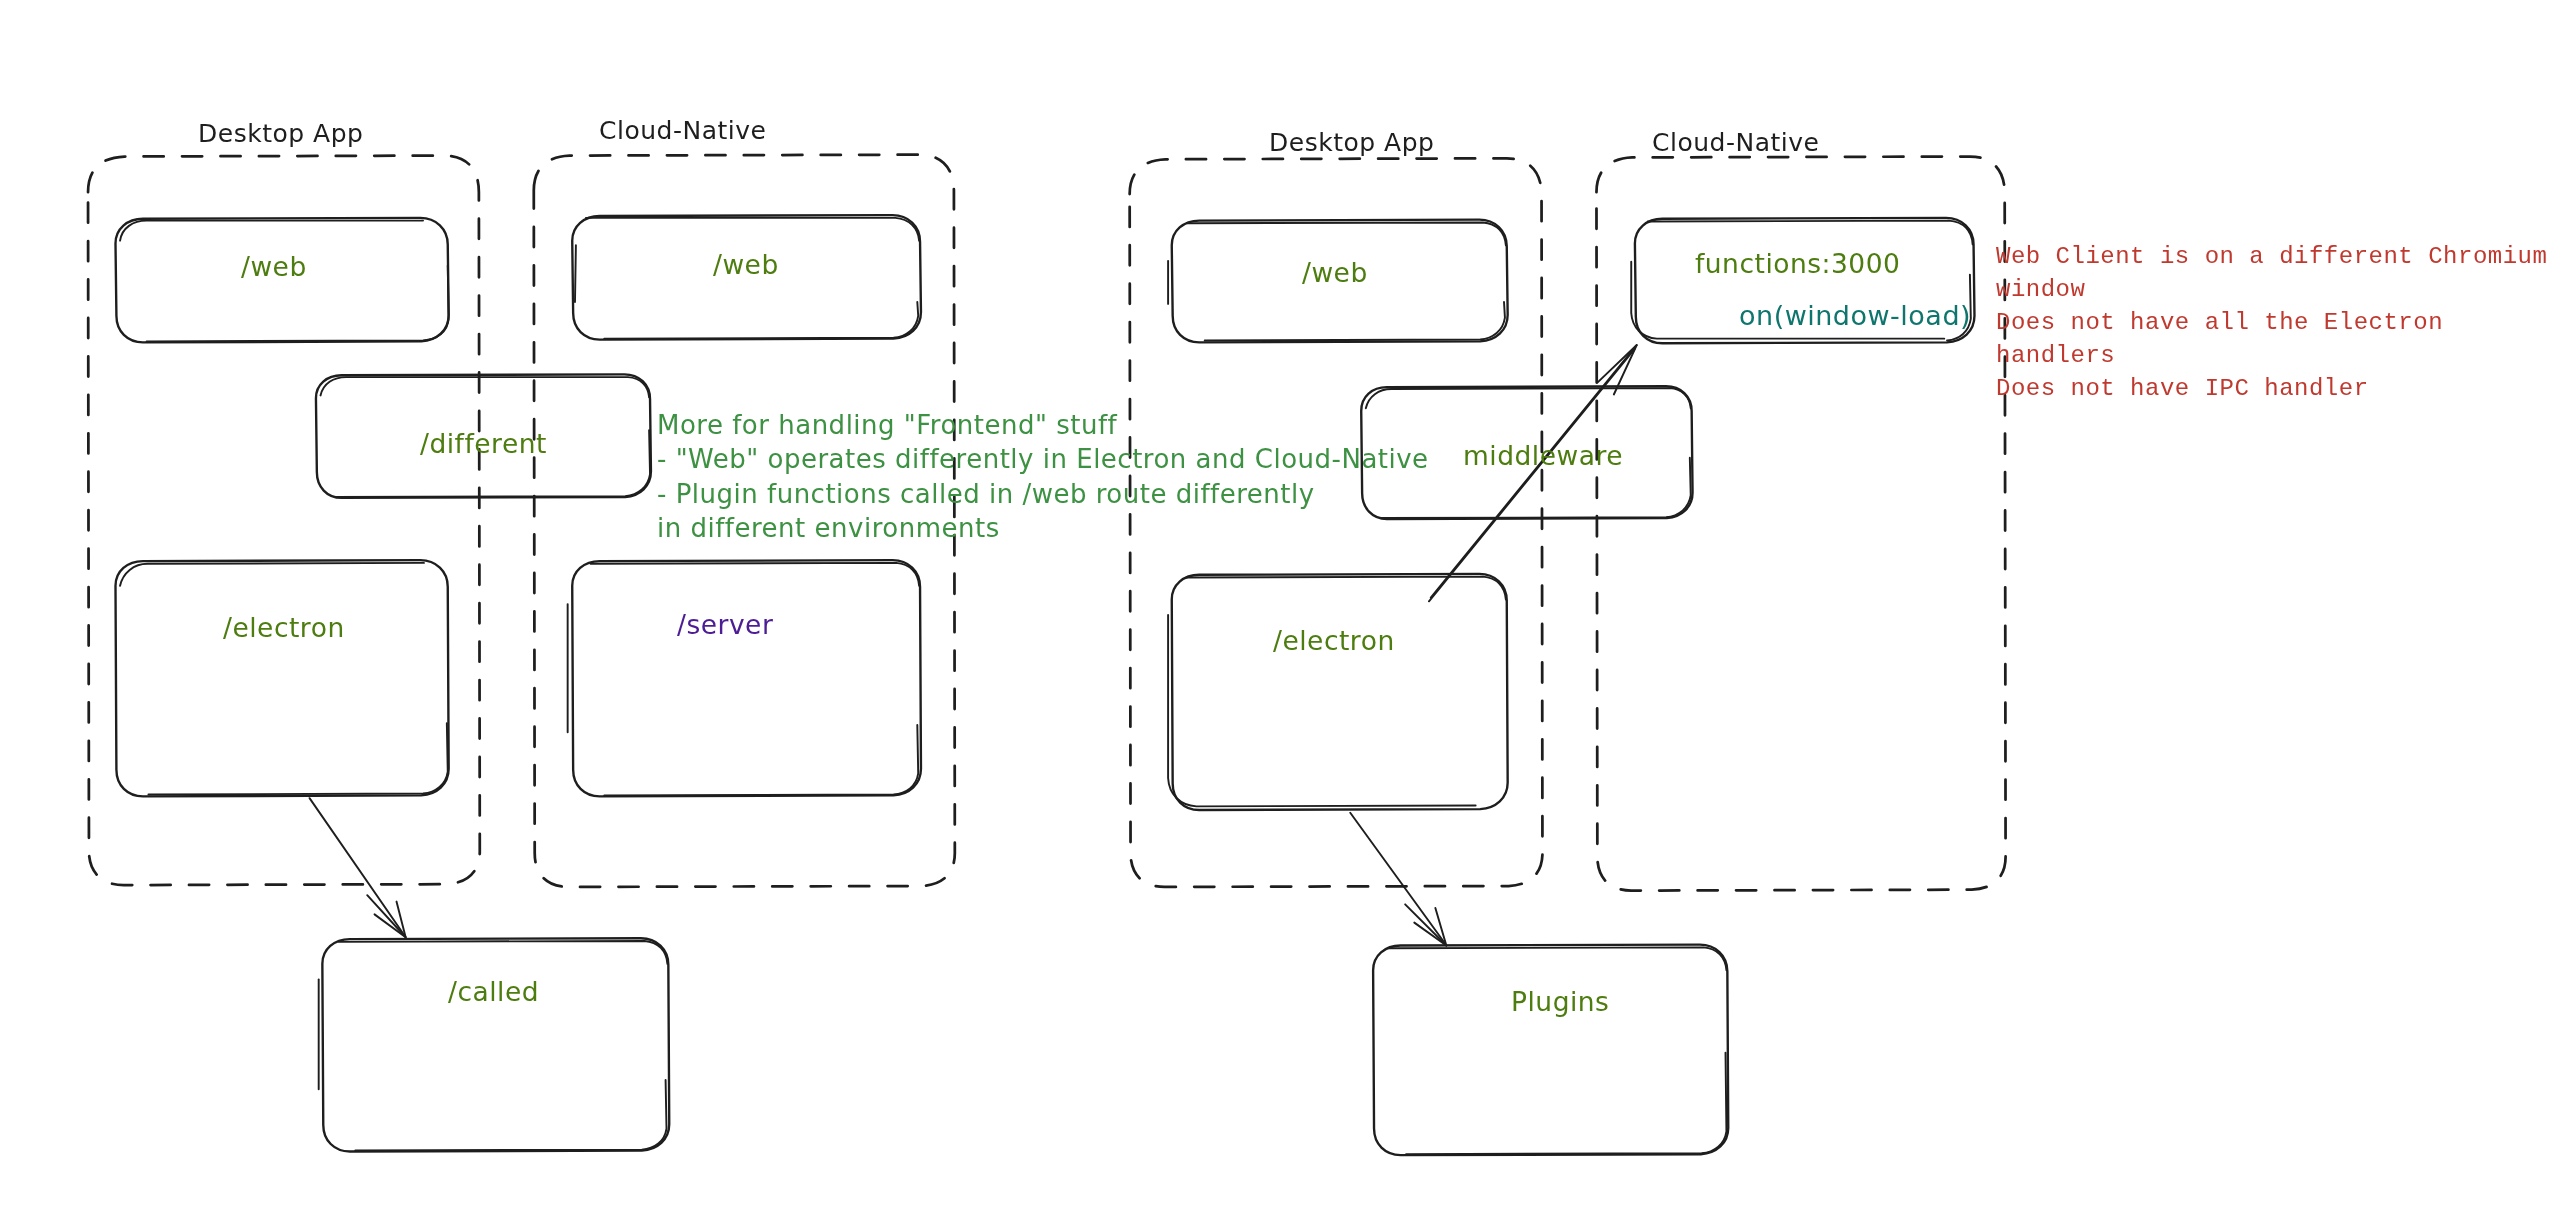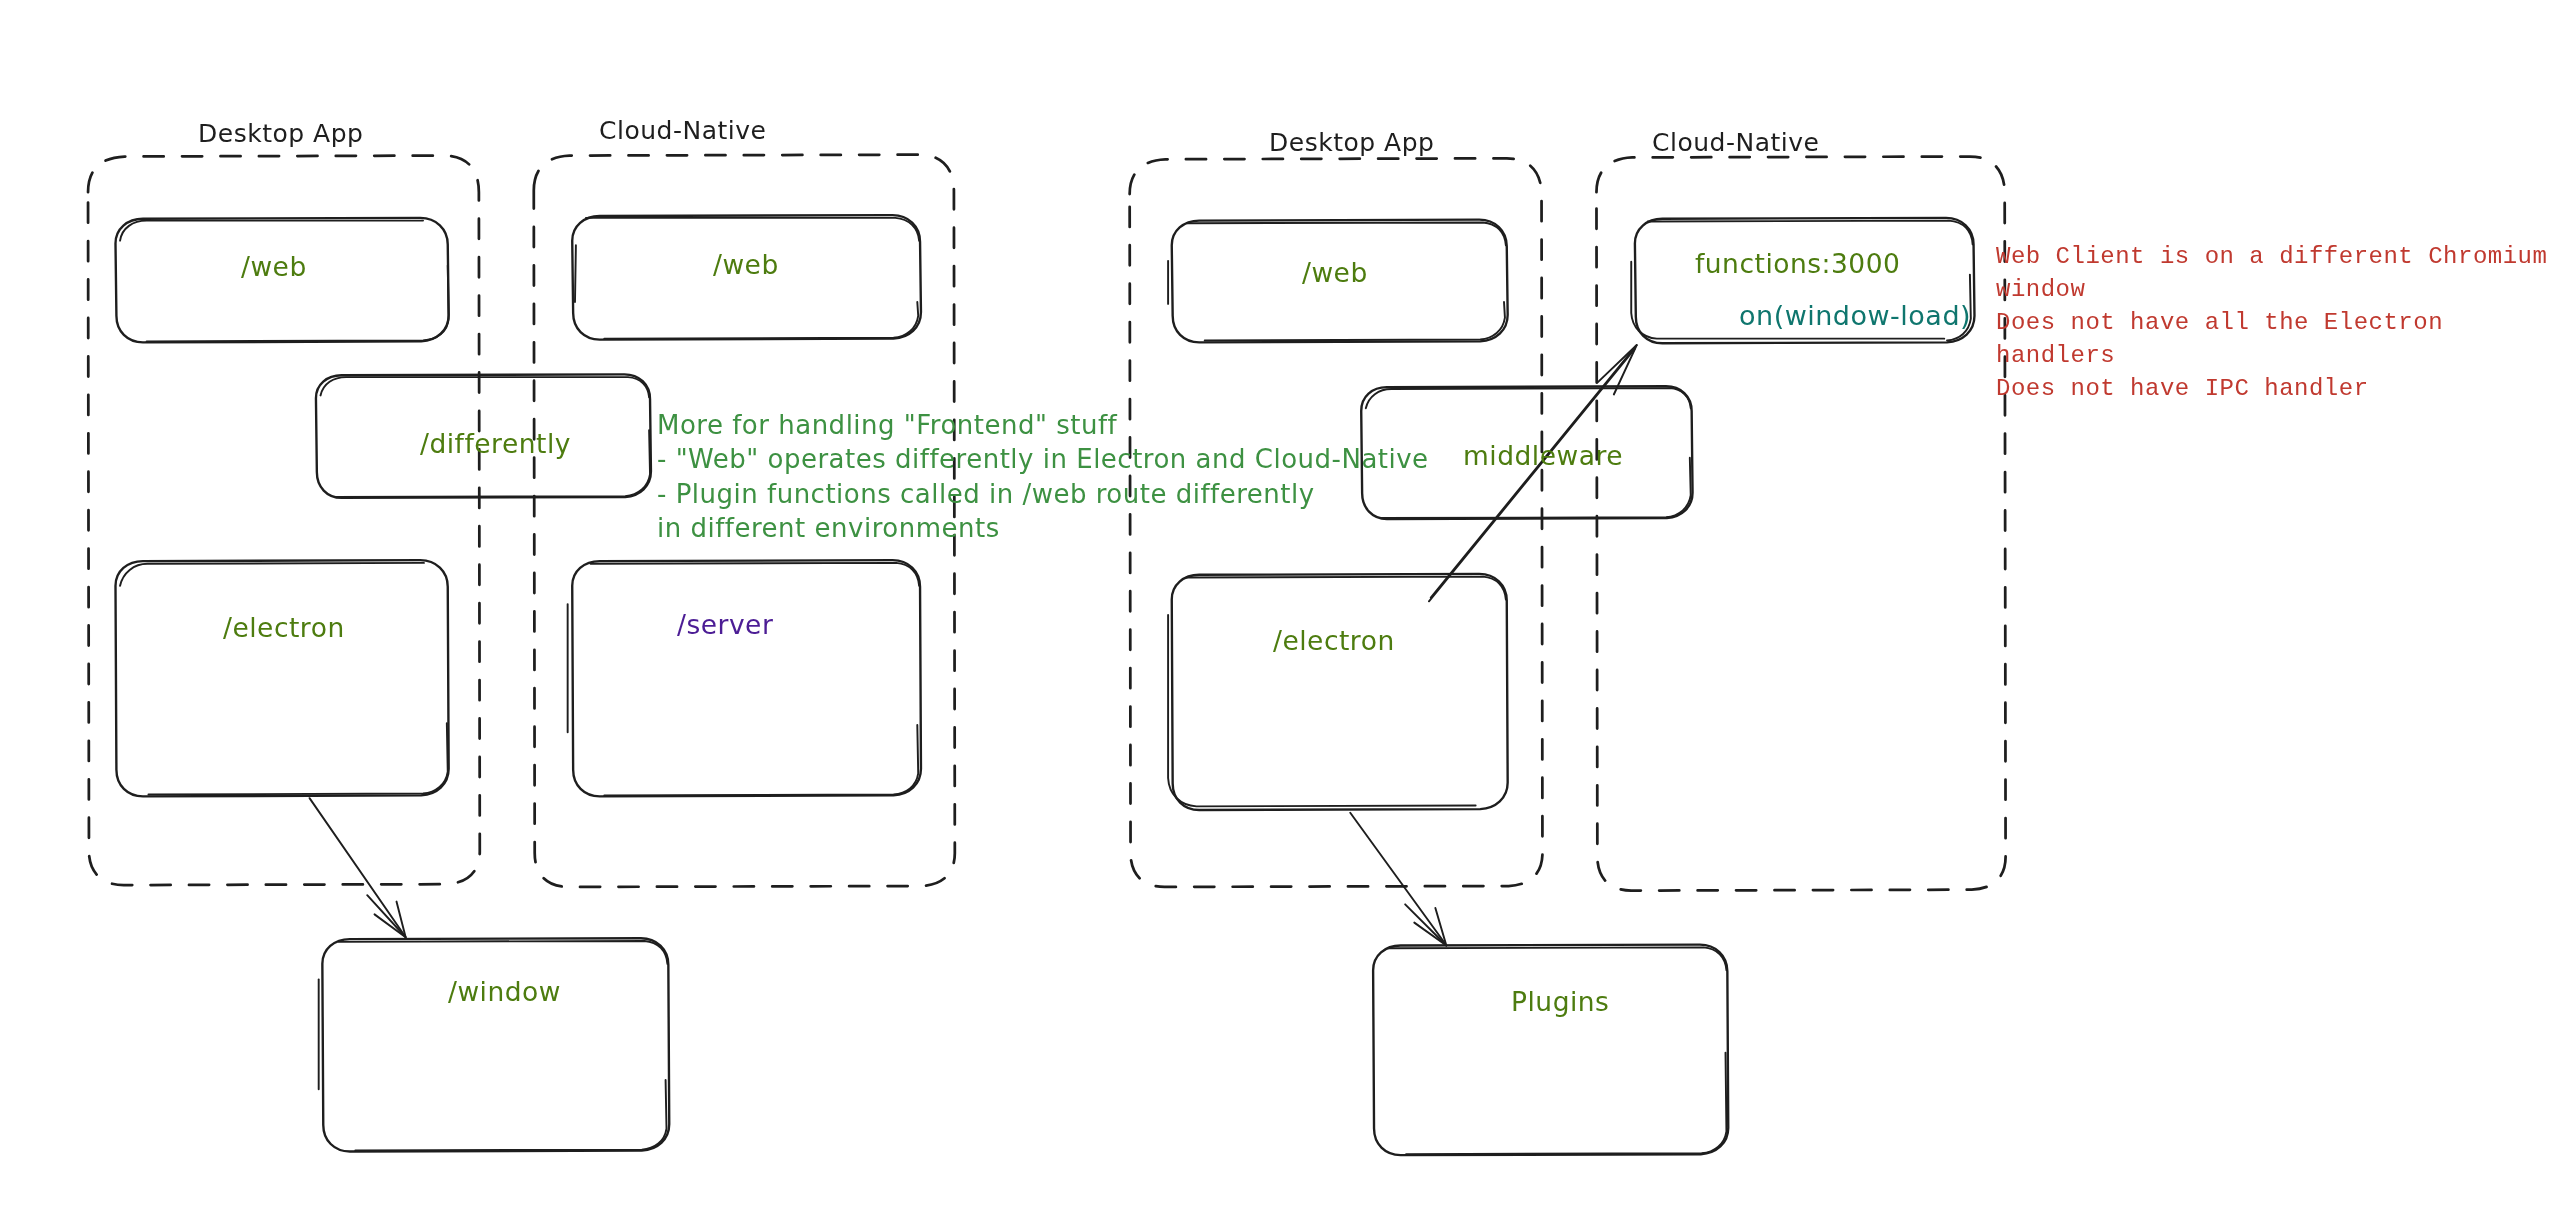--- a/index.html
+++ b/index.html
@@ -196,27 +196,27 @@
 </svg>
 
 <div class="txt group-label" style="left:198px; top:119px;">Desktop App</div>
 
 <div class="txt group-label" style="left:599px; top:116px;">Cloud-Native</div>
 
 <div class="txt box-label" style="left:241px; top:251px;">/web</div>
 
 <div class="txt box-label" style="left:713px; top:249px;">/web</div>
 
-<div class="txt box-label" style="left:420px; top:428px;">/differently</div>
+<div class="txt box-label" style="left:420px; top:428px;">/different</div>
 
 <div class="txt box-label" style="left:223px; top:612px;">/electron</div>
 
 <div class="txt label-red" style="left:677px; top:609px;">/server</div>
 
-<div class="txt box-label" style="left:448px; top:976px;">/window</div>
+<div class="txt box-label" style="left:448px; top:976px;">/called</div>
 
 <div class="txt note-green" style="left:657px; top:408px;">More for handling "Frontend" stuff
 - "Web" operates differently in Electron and Cloud-Native
 - Plugin functions called in /web route differently
 in different environments</div>
 
 <div class="txt group-label" style="left:1269px; top:128px;">Desktop App</div>
 
 <div class="txt group-label" style="left:1652px; top:128px;">Cloud-Native</div>
 

